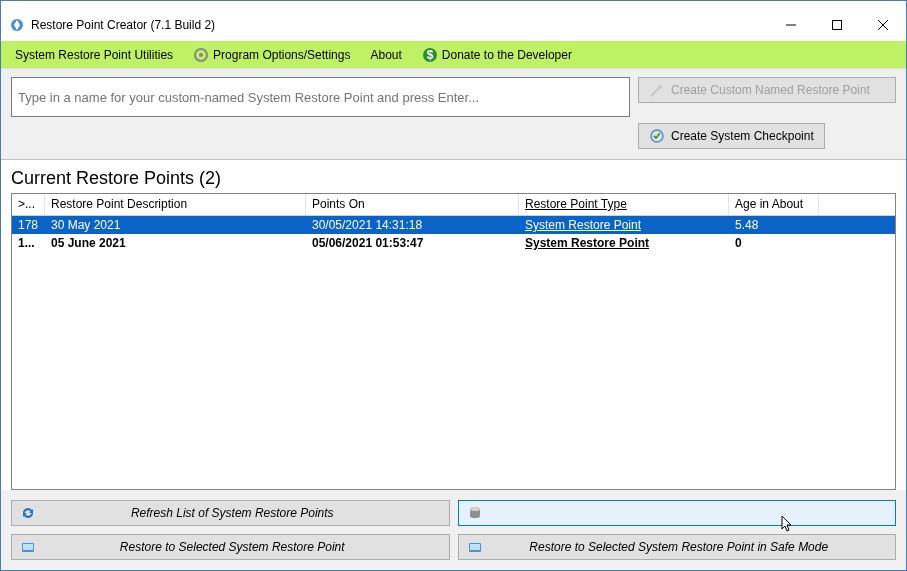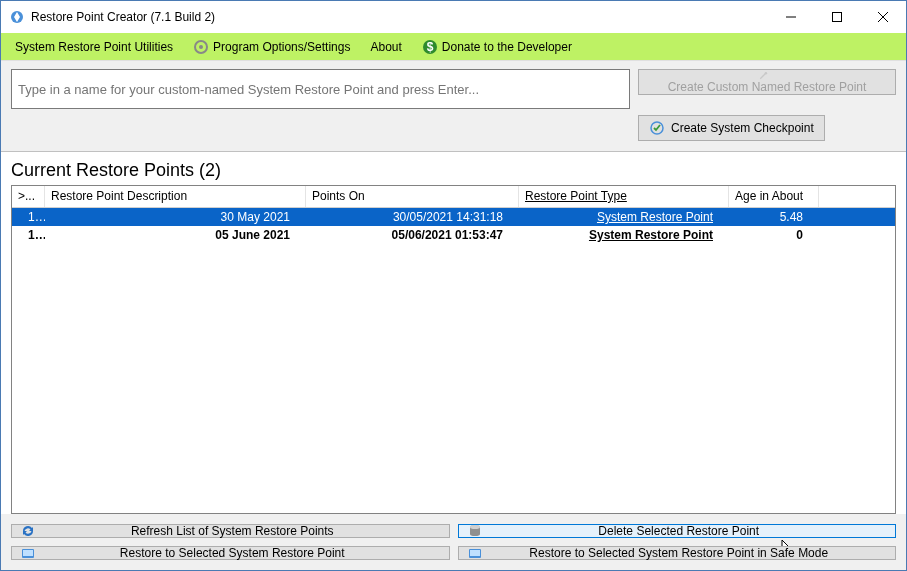--- a/index.html
+++ b/index.html
@@ -1,59 +1,59 @@
 <!DOCTYPE html>
 <html><head>
 <meta charset="utf-8">
 <style>
 * { box-sizing: border-box; margin: 0; padding: 0; font-family: "Segoe UI", Tahoma, sans-serif; font-size: 12px; }
 body { background: #fff; width: 907px; height: 571px; border: 1px solid #4a7ab3; display: flex; flex-direction: column; overflow: hidden; }
 
 
-.titlebar { height: 32px; display: flex; align-items: center; padding-left: 8px; background: #fff; }
+.titlebar { height: 32px; display: flex; align-items: center; padding-left: 8px; background: #fff; margin-top: 8px; }
 .titlebar .icon { width: 16px; height: 16px; margin-right: 6px; }
 .titlebar .title { font-size: 12px; color: #000; flex: 1; }
 .winbtns { display: flex; height: 100%; }
 .winbtn { width: 46px; display: flex; align-items: center; justify-content: center; color: #000; }
 .winbtn svg { stroke: #000; stroke-width: 1; fill: none; }
 
 
 .menubar { height: 28px; background: #bef264; border-bottom: 1px solid #e0e0e0; display: flex; align-items: center; padding: 0 4px; }
 .menuitem { padding: 4px 10px; font-size: 13px; display: inline-flex; align-items: center; cursor: default; }
 .menuitem .micon { width: 16px; height: 16px; margin-right: 4px; }
 
 
 .toparea { padding: 8px 10px 10px 10px; background: #f0f0f0; border-bottom: 1px solid #c0c0c0; display: grid; grid-template-columns: 1fr auto; gap: 6px 8px; }
 .name-input { grid-column: 1; grid-row: 1; height: 40px; padding: 2px 6px; color: #6e6e6e; border: 1px solid #7a7a7a; background: #fff; font-size: 13px; }
 .btn { height: 26px; padding: 0 10px; display: inline-flex; align-items: center; border: 1px solid #adadad; background: #e1e1e1; font-size: 13px; cursor: default; }
 .btn .bicon { width: 16px; height: 16px; margin-right: 6px; }
-.btn.disabled { color: #a0a0a0; flex-direction: column; }
+.btn.disabled { color: #a0a0a0; }
 .btn.create-named { grid-column: 2; grid-row: 1; width: 258px; }
 .btn.checkpoint { grid-column: 2; grid-row: 2; justify-self: start; }
 
 
 .listlabel { padding: 8px 10px 4px 10px; font-size: 18px; color: #000; }
 .listwrap { margin: 0 10px; border: 1px solid #828282; flex: 1; display: flex; flex-direction: column; background: #fff; overflow: hidden; }
 .listheader { display: flex; height: 22px; border-bottom: 1px solid #d0d0d0; background: #fff; }
 .listheader .col { padding: 3px 6px; font-size: 12px; border-right: 1px solid #e4e4e4; overflow: hidden; white-space: nowrap; text-overflow: ellipsis; }
 .listbody { flex: 1; overflow: auto; }
 .row { display: flex; height: 18px; align-items: center; font-size: 12px; }
-.row .cell { padding: 1px 16px; overflow: hidden; white-space: nowrap; text-overflow: ellipsis; text-align: right; }
+.row .cell { padding: 1px 6px; overflow: hidden; white-space: nowrap; text-overflow: ellipsis; }
 .row.selected { background: #0a64c8; color: #fff; }
 .row.bold .cell { font-weight: 700; }
 
 .c-id   { width: 33px; }
 .c-desc { width: 261px; }
 .c-date { width: 213px; }
 .c-type { width: 210px; text-decoration: underline; }
 .c-age  { width: 90px; }
 
 
 .bottombtns { padding: 10px; display: grid; grid-template-columns: 1fr 1fr; gap: 8px; background: #f0f0f0; }
-.bigbtn { height: 14px; border: 1px solid #adadad; background: #e1e1e1; display: flex; align-items: center; font-size: 13px; cursor: default; position: relative; }
+.bigbtn { height: 26px; border: 1px solid #adadad; background: #e1e1e1; display: flex; align-items: center; font-size: 13px; cursor: default; position: relative; font-style: italic; }
 .bigbtn.hover { background: #e5f1fb; border-color: #0078d7; }
 .bigbtn .bicon { width: 16px; height: 16px; margin: 0 8px; flex-shrink: 0; }
 .bigbtn .blabel { flex: 1; text-align: center; padding-right: 28px; }
 
 .cursor { position: absolute; right: 100px; top: 14px; width: 14px; height: 20px; pointer-events: none; }
 </style>
 </head>
 <body>
 
 <div class="titlebar">
@@ -157,21 +157,20 @@
         <path d="M13 8a5 5 0 0 1-9 3l-1 1v-4h4l-1.5 1.5A3.5 3.5 0 0 0 11.5 8" fill="#2a72c4"></path>
       </svg>
     <span class="blabel">Refresh List of System Restore Points</span>
   </div>
   <div class="bigbtn hover" style="position:relative">
     <svg class="bicon" viewBox="0 0 16 16">
         <ellipse cx="8" cy="4" rx="5" ry="2" fill="#b0b0b0"></ellipse>
         <path d="M3 4v7a5 2 0 0 0 10 0V4" fill="#909090"></path>
         <ellipse cx="8" cy="4" rx="5" ry="2" fill="#d0d0d0"></ellipse>
       </svg>
-    <span class="blabel">Delete Selected Restore Point</span>
     <svg class="cursor" viewBox="0 0 14 20">
         <path d="M1 1 L1 14 L4 11 L6 16 L8 15 L6 10 L10 10 Z" fill="#fff" stroke="#000" stroke-width="1"></path>
       </svg>
   </div>
   <div class="bigbtn">
     <svg class="bicon" viewBox="0 0 16 16">
         <rect x="2" y="4" width="12" height="9" rx="1" fill="#4a90d9"></rect>
         <rect x="3" y="5" width="10" height="6" fill="#bfe0ff"></rect>
       </svg>
     <span class="blabel">Restore to Selected System Restore Point</span>

